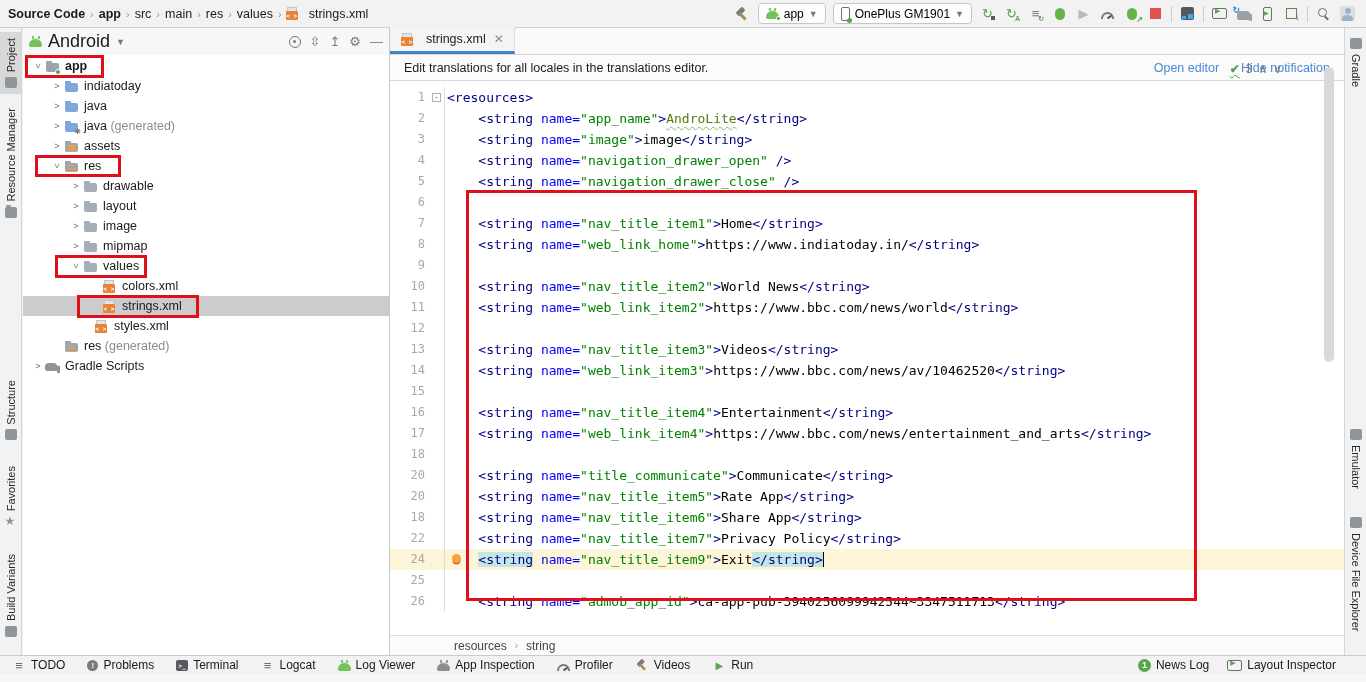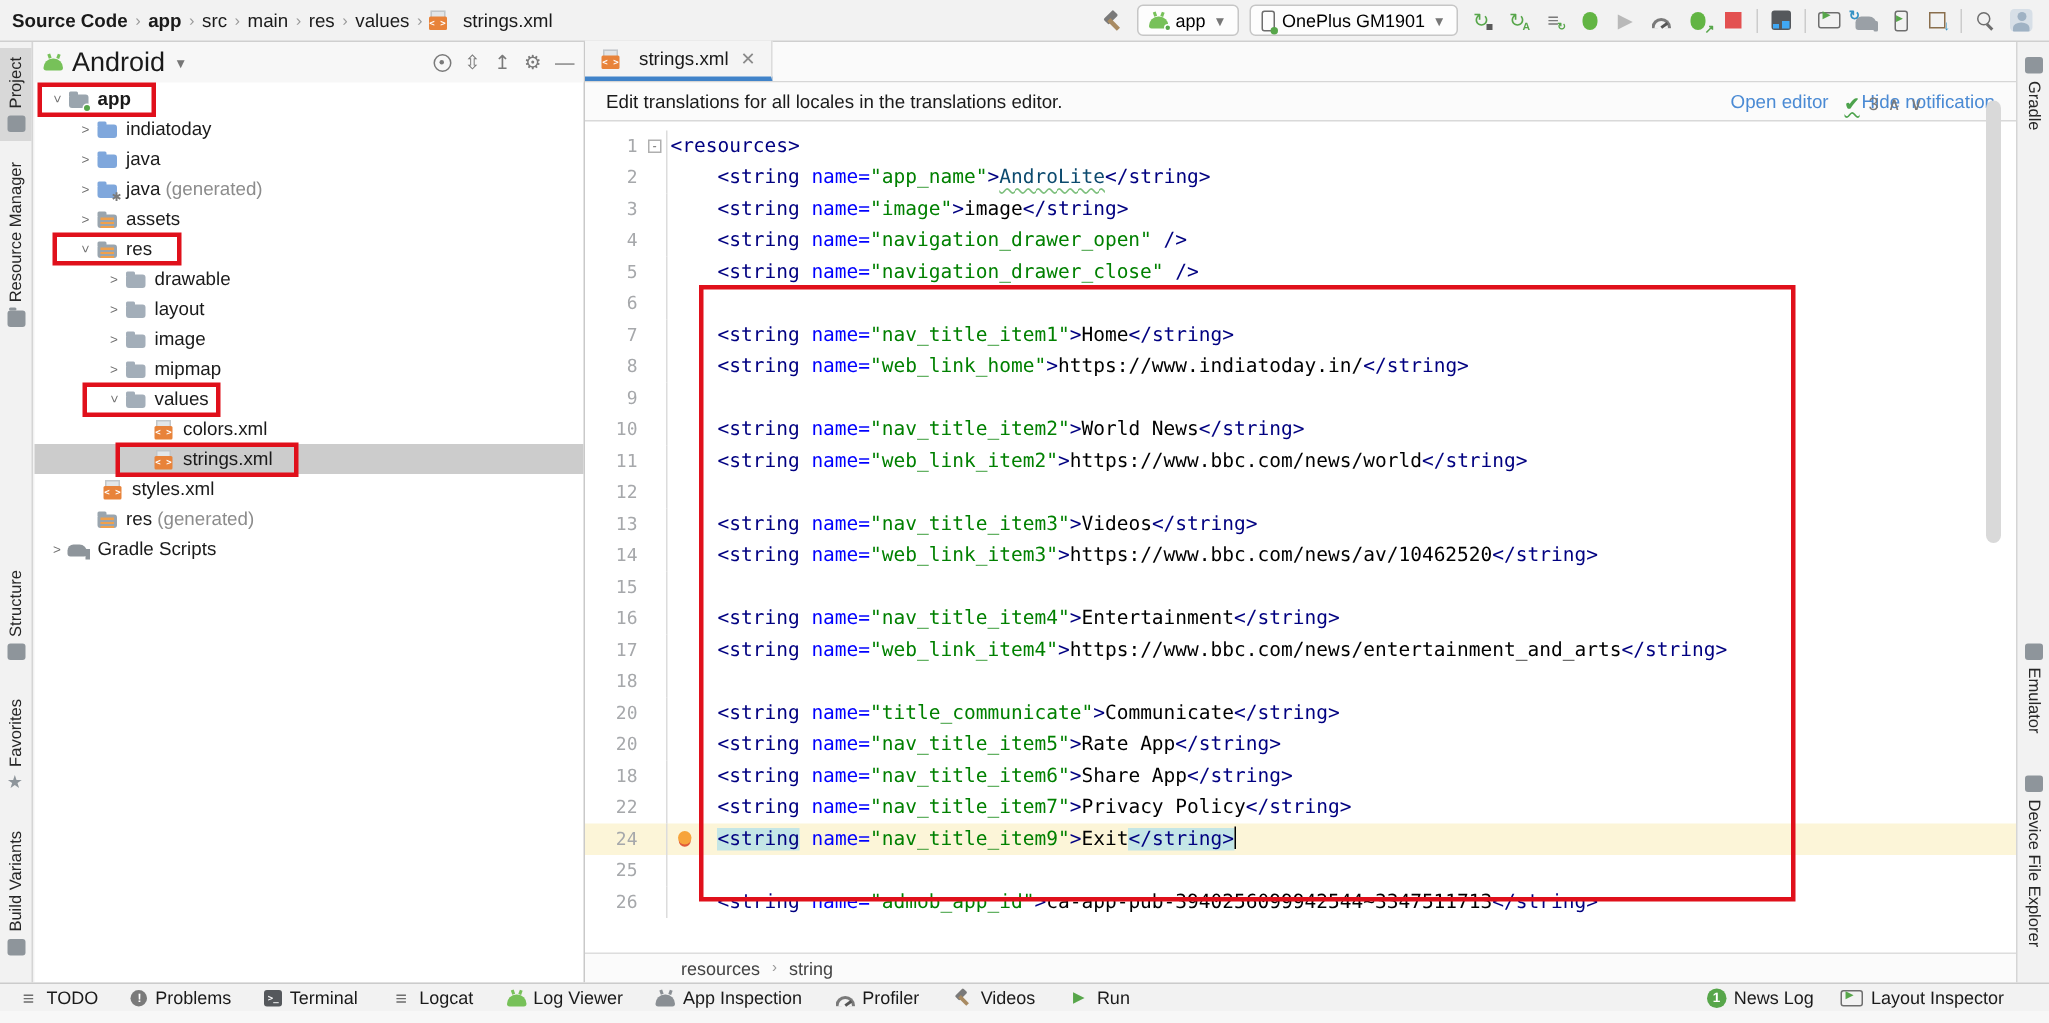--- a/index.html
+++ b/index.html
@@ -112,21 +112,21 @@
   .ebody{position:absolute;left:0;top:54px;width:954px;height:553px;background:#fff;overflow:hidden;}
   .code-lines{padding-top:5px;font-family:"DejaVu Sans Mono",monospace;font-size:13px;}
   .code-row{height:21px;line-height:21px;display:flex;}
   .code-row.current{background:#FCF5D8;}
   .ln{width:40px;text-align:right;padding-right:5px;color:#A6A8AB;font-size:12px;flex:0 0 auto;}
   .fold{width:15px;flex:0 0 auto;border-right:1px solid #DCDCDC;position:relative;}
   .foldbox{position:absolute;left:2px;top:6px;width:9px;height:9px;border:1px solid #AFAFAF;background:#fff;
            color:#666;font:8px/7px "DejaVu Sans Mono",monospace;text-align:center;}
   .code-text{white-space:pre;position:relative;padding-left:2px;flex:1 1 auto;}
   .tok-g{color:#000080;} .tok-a{color:#0000FF;} .tok-v{color:#008000;} .tok-t{color:#000;}
-  .tok-ty{color:#0c4a6e;text-decoration:underline wavy #7CBF7C 1px;text-underline-offset:3px;}
+  .tok-ty{color:#4d7c0f;text-decoration:underline wavy #7CBF7C 1px;text-underline-offset:3px;}
   .tok-hl{background:#C4E6E6;}
   .caret-i{display:inline-block;width:1.5px;height:15px;background:#000;vertical-align:-3px;}
   .bulb{position:absolute;left:7px;top:5px;width:9px;height:9px;border-radius:50%;background:#F7A43B;
         box-shadow:0 2px 0 -0.5px #E05A3A;}
   .insp{position:absolute;right:62px;top:34px;display:flex;align-items:center;gap:6px;color:#7A7A7A;font-size:12px;background:transparent;}
   .insp .chk{color:#4DA34D;text-decoration:underline wavy #4DA34D 1px;font-size:12px;font-weight:bold;}
   .vsb{position:absolute;right:10px;top:39px;width:10px;height:295px;background:#D9D9D9;border-radius:5px;}
   .ecrumbs{position:absolute;left:0;bottom:0;width:954px;height:20px;border-top:1px solid #DDD;background:#FBFBFB;
            display:flex;align-items:center;gap:8px;padding-left:64px;font-size:12px;color:#444;}
   .ecrumbs .csep{color:#999;font-size:10px;}
@@ -337,21 +337,21 @@
         <div class="trow" style="padding-left: 65px;">
           <span class="tchev"></span>
           <span class="fi xmlf"></span>
           <span class="tlab"><span>colors.xml</span></span>
         </div>
         <div class="trow selected" style="padding-left: 65px;">
           <span class="tchev"></span>
           <span class="fi xmlf"></span>
           <span class="tlab"><span>strings.xml</span></span>
         </div>
-        <div class="trow" style="padding-left: 31px;">
+        <div class="trow" style="padding-left: 57px;">
           <span class="tchev"></span>
           <span class="fi xmlf"></span>
           <span class="tlab"><span>styles.xml</span></span>
         </div>
         <div class="trow" style="padding-left: 27px;">
           <span class="tchev"></span>
           <span class="fi folder" style="--fc: #9AA5AE;">
             <span class="stripes"></span>
           </span>
           <span class="tlab"><span>res</span><span class="suffix"> (generated)</span></span>

